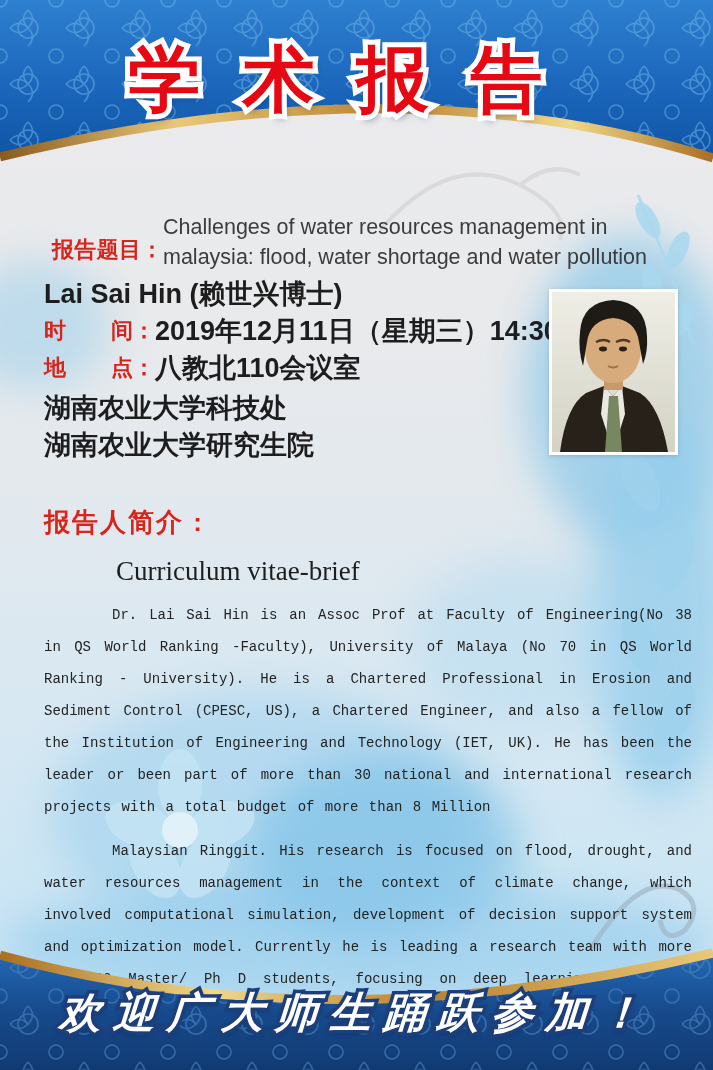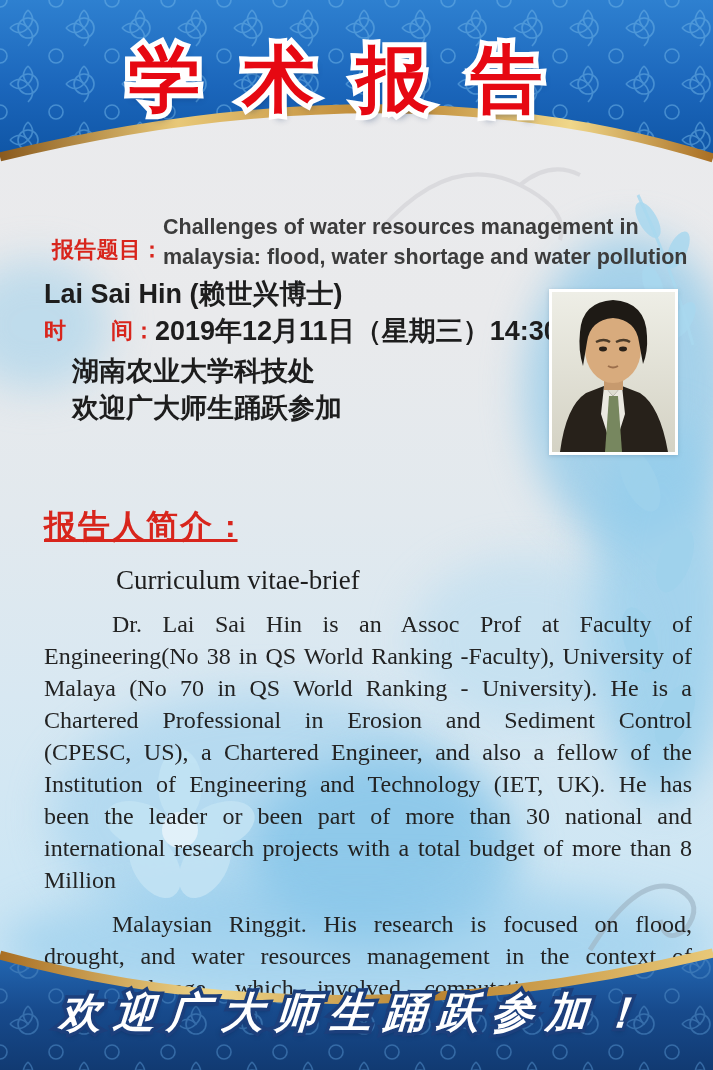--- a/index.html
+++ b/index.html
@@ -27,32 +27,32 @@
   .layered .stroke{position:absolute;left:0;top:0;width:100%;
     -webkit-text-stroke:10px #ffffff;color:#ffffff;
     text-shadow:3px 5px 7px rgba(10,40,90,.45);}
   .layered .fill{position:relative;color:#e60812;}
   
   .info{position:absolute;top:212px;left:44px;width:660px;z-index:2;}
   .info-row{display:flex;align-items:flex-start;margin-bottom:7px;}
   .label{flex:0 0 108px;color:#d8251c;font-weight:700;font-size:22px;line-height:30px;white-space:nowrap;}
   .label-text{display:inline-block;width:89px;text-align:justify;text-align-last:justify;}
   .value{font-weight:700;font-size:27px;color:#1d1d1d;line-height:30px;}
-  .value-en{font-weight:700;font-size:21.5px;color:#3c3c3c;line-height:30px;width:552px;}
+  .value-en{font-weight:400;font-size:21.5px;color:#3c3c3c;line-height:30px;width:552px;}
   .row-title .label{align-self:center;padding-top:16px;margin-left:8px;}
-  .row-org .value div{line-height:36.5px;margin-left:28px;}
+  .row-org .value div{line-height:36.5px;}
   
   .photo-frame{position:absolute;left:549px;top:289px;width:123px;height:160px;z-index:2;
     background:#fff;padding:3px;box-shadow:0 1px 4px rgba(60,90,120,.25);}
   
   .bio{position:absolute;top:505px;left:44px;width:648px;z-index:2;}
-  .bio-heading{color:#d8251c;font-weight:700;font-size:32px;letter-spacing:2px;text-decoration:underline;}
+  .bio-heading{color:#d8251c;font-weight:700;font-size:26px;letter-spacing:2px;}
   .bio-sub{font-family:"Liberation Serif",serif;font-size:27px;color:#1e1e1e;
     margin:16px 0 0 72px;}
-  .bio p{font-family:Liberation Serif, serif;font-size:24px;color:#232323;
+  .bio p{font-family:Liberation Mono, monospace;font-size:14px;color:#232323;
     line-height:32px;text-align:justify;text-indent:68px;margin:12px 0 0 0;word-spacing:2px;}
   
   .footer-svg{position:absolute;left:0;top:940px;z-index:3;}
   .footer-text{position:absolute;top:988px;left:0;width:100%;text-align:center;z-index:4;
     font-family:"DejaVu Serif",serif;font-style:italic;font-weight:700;
     font-size:42px;letter-spacing:12px;transform:skewX(-4deg);line-height:1.2;}
   .footer-text .stroke{-webkit-text-stroke:7px #1c3f7c;color:#1c3f7c;
     text-shadow:0 3px 5px rgba(5,25,60,.5);}
   .footer-text .fill{color:#ffffff;}
 </style>
@@ -147,24 +147,28 @@
       <div class="label"><span class="label-text">报告题目</span><span>：</span></div>
       <div class="value value-en">Challenges of water resources management in malaysia: flood, water shortage and water pollution</div>
     </div>
     <div class="info-row">
       <div class="value">Lai Sai Hin (赖世兴博士)</div>
     </div>
     <div class="info-row">
       <div class="label"><span class="label-text">时间</span><span>：</span></div>
       <div class="value">2019年12月11日（星期三）14:30--16:00</div>
     </div>
+    <div class="info-row">
+      <div class="label"><span class="label-text">地点</span><span>：</span></div>
+      <div class="value">八教北110会议室</div>
+    </div>
     <div class="info-row row-org">
       <div class="value">
         <div>湖南农业大学科技处</div>
-        <div>欢迎广大师生踊跃参加</div>
+        <div>湖南农业大学研究生院</div>
       </div>
     </div>
   </div>
 
   <div class="photo-frame">
     <svg width="123" height="160" viewBox="0 0 123 160">
       <defs>
         <linearGradient id="pbg" x1="0" y1="0" x2="0" y2="1">
           <stop offset="0" stop-color="#eeeee6"></stop>
           <stop offset="1" stop-color="#d4d2c4"></stop>

